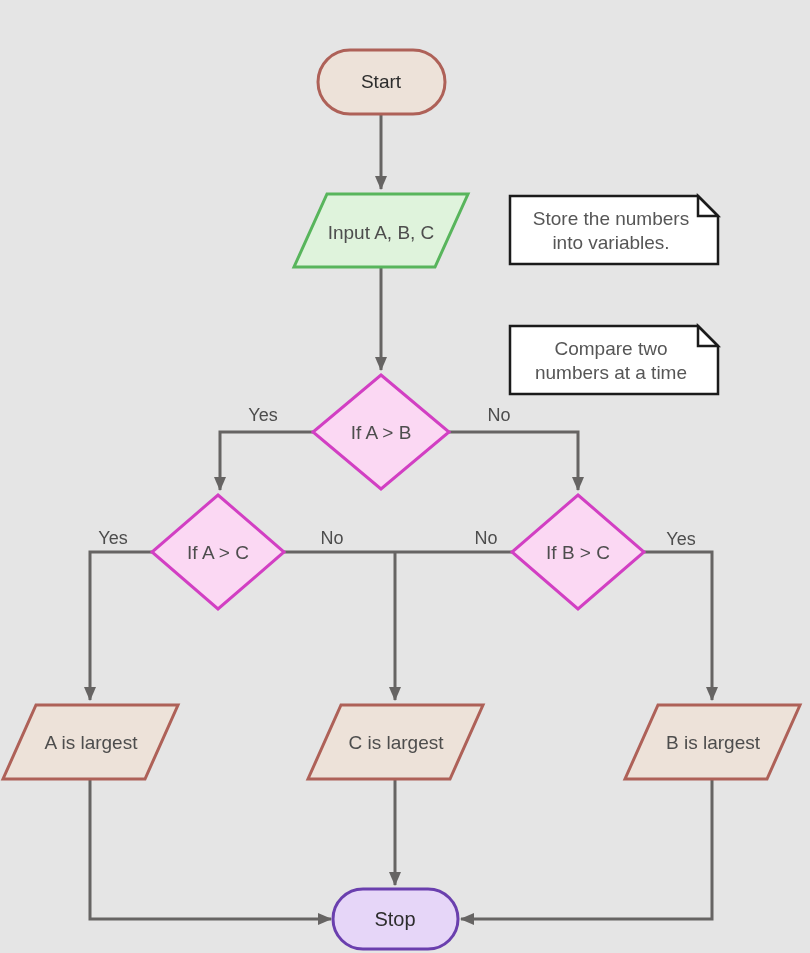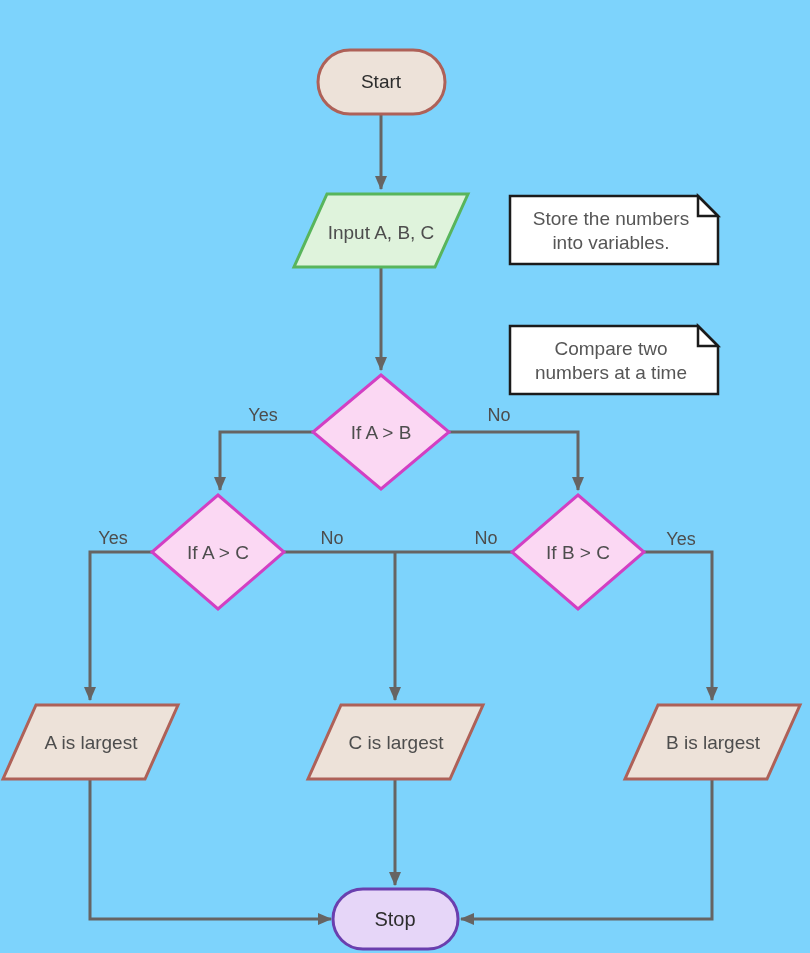--- a/index.html
+++ b/index.html
@@ -1,16 +1,16 @@
 <!DOCTYPE html>
 <html><head>
 <meta charset="utf-8">
 <style>
   html,body{margin:0;padding:0;background:#ffffff;}
-  .canvas{position:relative;width:810px;height:953px;background:#7dd3fc;overflow:hidden;
+  .canvas{position:relative;width:810px;height:953px;background:#e5e5e5;overflow:hidden;
           font-family:"Liberation Sans", sans-serif;}
   svg{display:block;}
   svg text{font-family:"Liberation Sans", sans-serif;}
   .connector{stroke:#666463;stroke-width:3;fill:none;}
   .node-label{font-size:19px;fill:#4d4d4d;text-anchor:middle;}
   .terminal-label{font-size:19px;fill:#2d2d2d;text-anchor:middle;}
   .stop-label{font-size:20px;fill:#2d2d2d;text-anchor:middle;}
   .edge-label{font-size:18px;fill:#4d4d4d;text-anchor:middle;}
   .note-text{font-size:19px;fill:#565656;text-anchor:middle;}
   .shape-start{fill:#ede2d9;stroke:#ae6158;stroke-width:3;}

